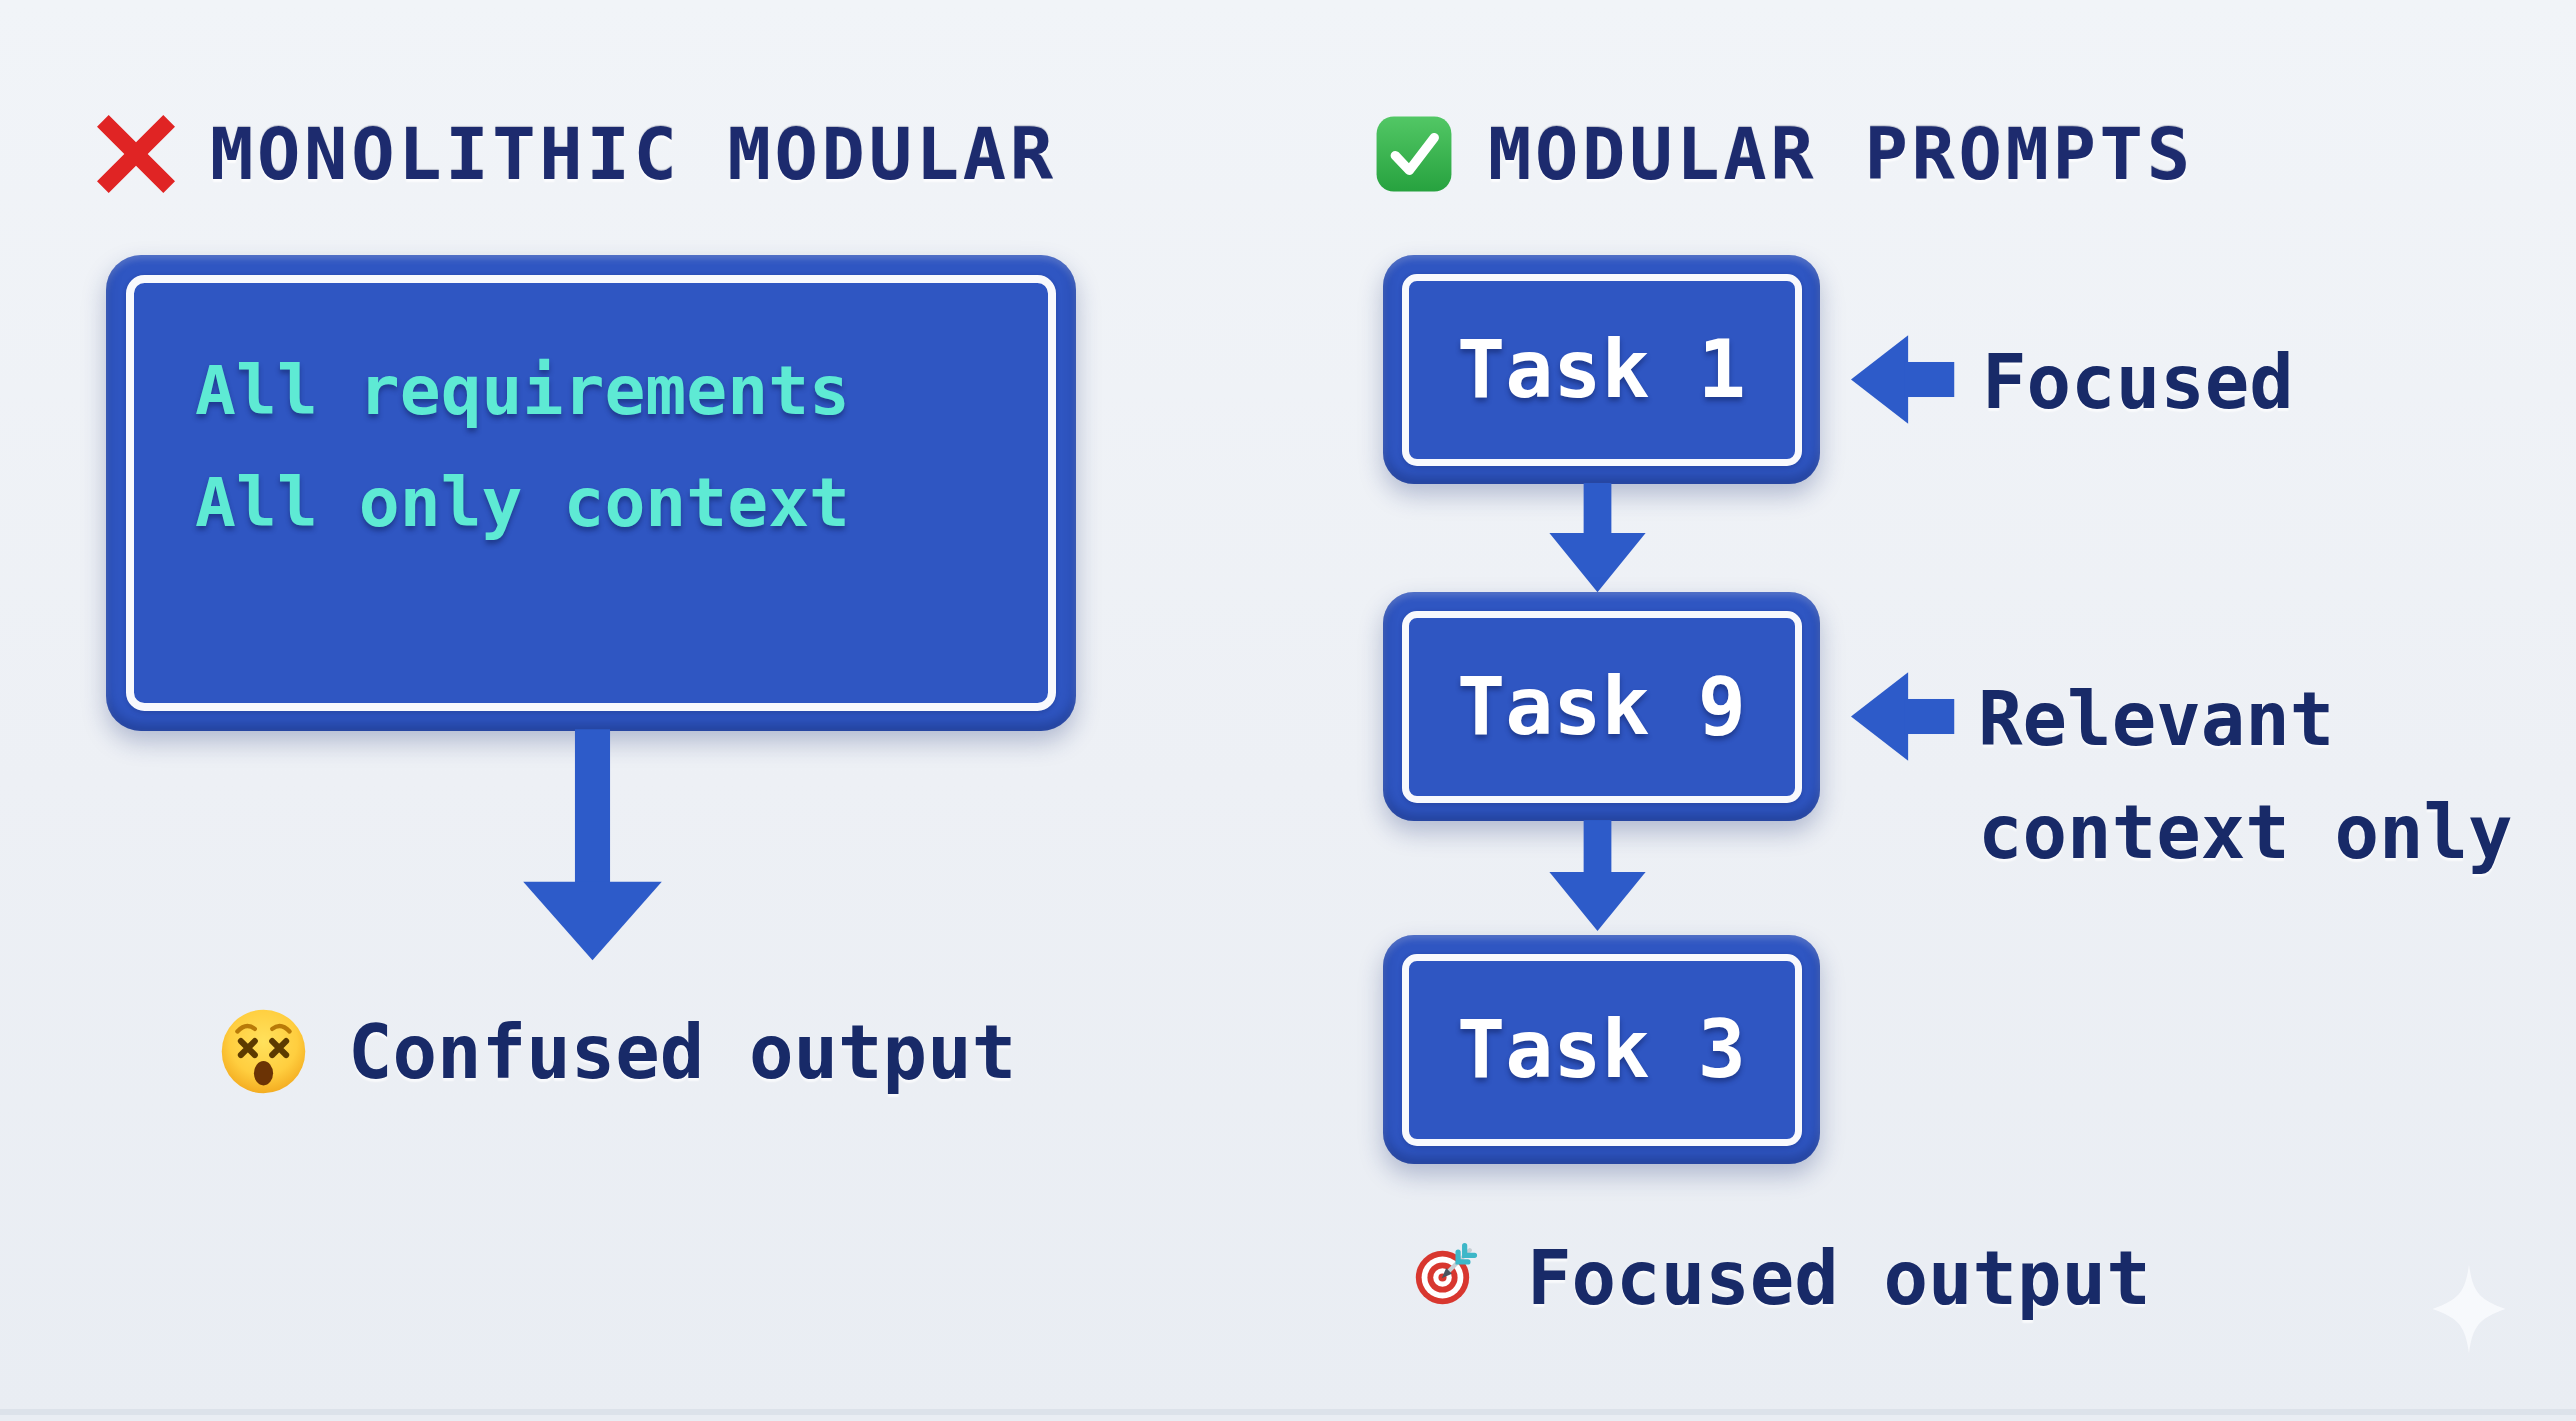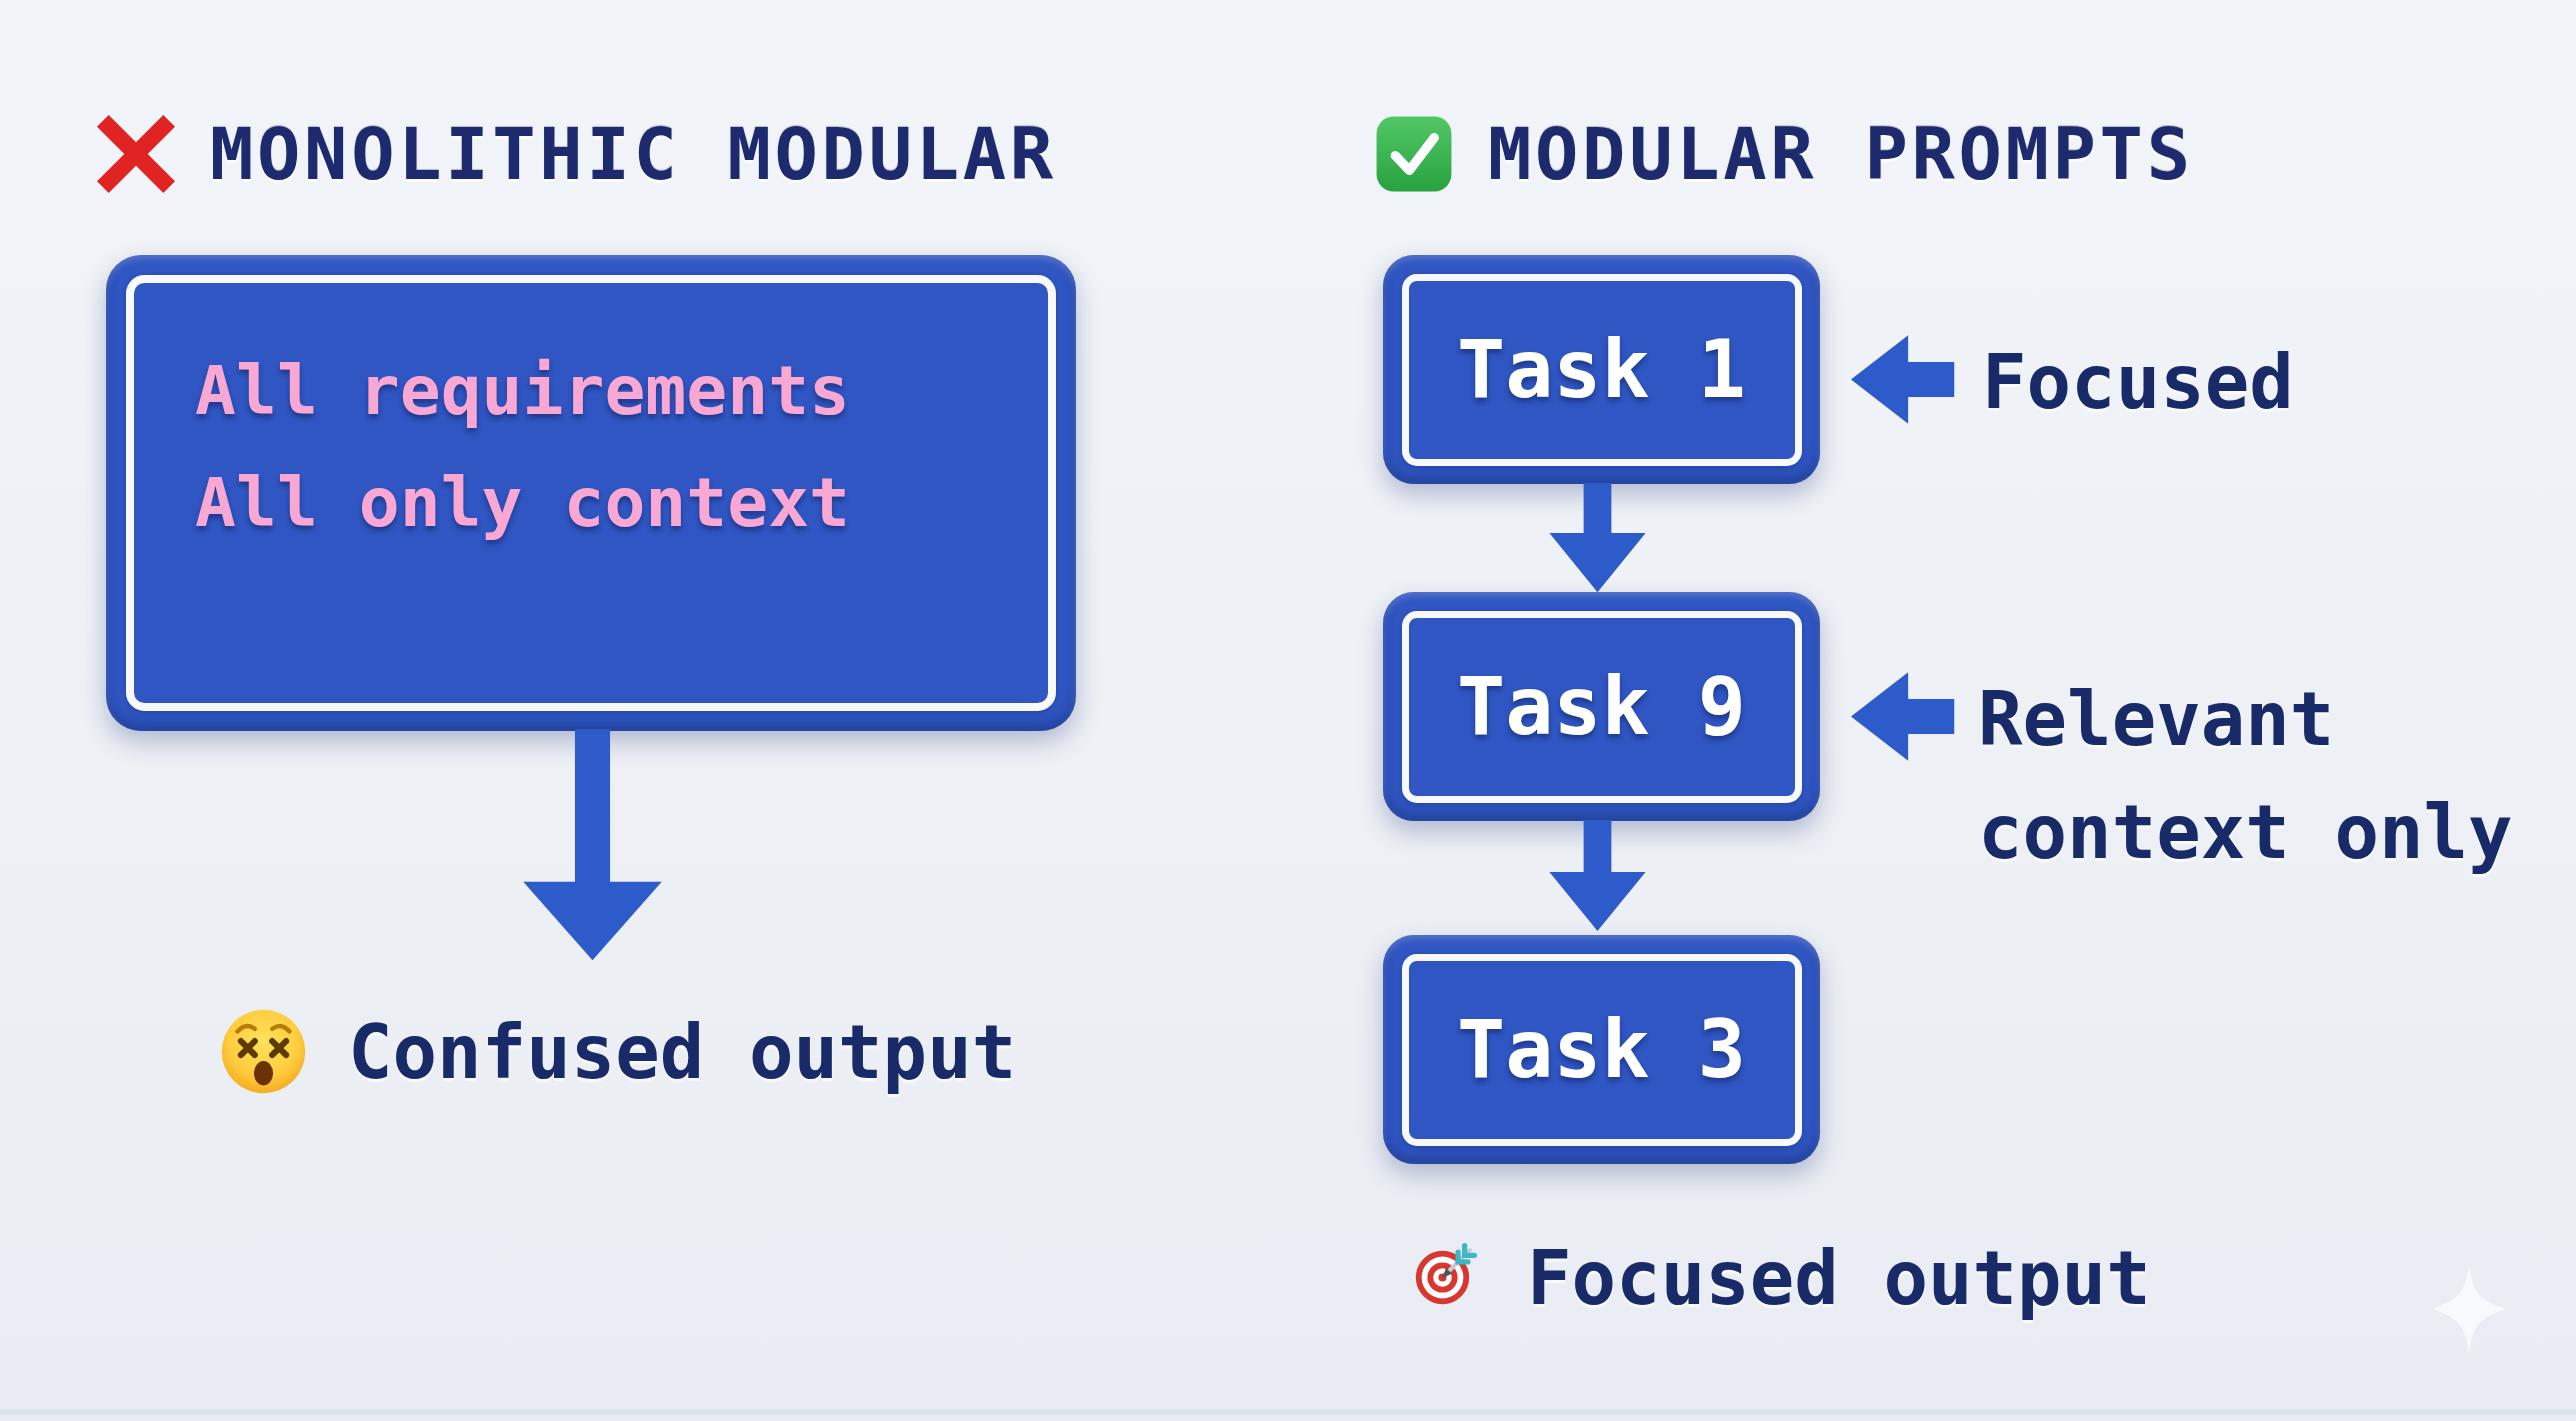--- a/index.html
+++ b/index.html
@@ -30,21 +30,21 @@
                inset 0 -6.5px 13px rgba(12,25,80,.35),
                inset 0 3.7px 7.4px rgba(255,255,255,.22);
   }
   .frame{position:absolute;border:8.3px solid #fff;border-radius:18.5px;opacity:.97;
          box-shadow:0 1.9px 5.6px rgba(12,25,80,.25);}
   
   .mono-box{left:106px;top:255px;width:970px;height:476px;border-radius:35px;}
   .mono-box .frame{inset:20.4px;}
   .mono-lines{
     position:absolute;left:89px;top:80px;
-    font-size:68px;line-height:112px;font-weight:bold;color:#f9a8d4;
+    font-size:68px;line-height:112px;font-weight:bold;color:#5eead4;
     text-shadow:0 3.7px 5.6px rgba(10,25,80,.45);white-space:nowrap;
   }
   
   .task-box{left:1383px;width:437px;height:229px;border-radius:31px;}
   .task-box .frame{inset:18.5px;border-width:7.4px;border-radius:15px;}
   .task-box .task-label{
     position:absolute;inset:0;display:flex;align-items:center;justify-content:center;
     font-size:80px;font-weight:bold;color:#fff;
     text-shadow:0 3.7px 5.6px rgba(10,25,80,.45);
   }

